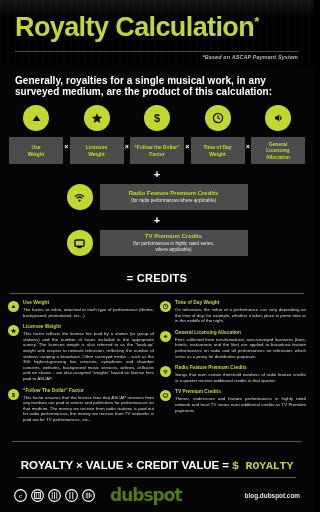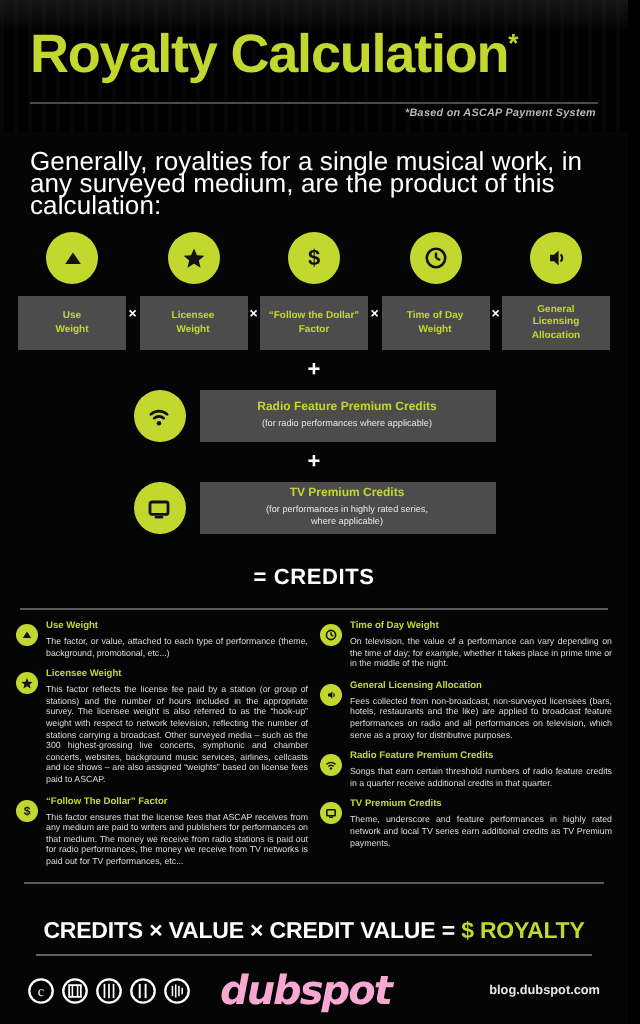--- a/index.html
+++ b/index.html
@@ -69,23 +69,23 @@
     font-size: 5.4px;
     font-style: italic;
     font-weight: bold;
     color: #b9b9b9;
     letter-spacing: .15px;
   }
 
   
   .intro {
     margin: 9px 15px 0 15px;
-    font-size: 13px;
+    font-size: 10px;
     line-height: 11px;
-    font-weight: normal;
+    font-weight: bold;
     color: #ffffff;
     letter-spacing: .05px;
   }
 
   
   .factor-row {
     margin: 8px 9px 0 9px;
     display: flex;
     align-items: flex-start;
     justify-content: center;
@@ -248,21 +248,21 @@
     position: absolute;
     left: 0;
     right: 0;
     bottom: 40px;
     text-align: center;
     font-size: 11.5px;
     font-weight: bold;
     color: #ffffff;
     letter-spacing: -0.1px;
   }
-  .formula .gold { color: #c3d82e; }
+  .formula .gold { color: #c3d82e; font-family: Liberation Mono, monospace; }
   .formula .op { font-weight: bold; }
   .footer-rule2 {
     position: absolute;
     left: 18px;
     right: 18px;
     bottom: 34px;
     height: 1px;
     background: #5f5f5f;
   }
   .footer {
@@ -274,27 +274,26 @@
     display: flex;
     align-items: center;
     padding: 0 14px;
     box-sizing: border-box;
     gap: 5px;
   }
   .cc-icons { display: flex; gap: 4px; align-items: center; }
   .cc { width: 13px; height: 13px; }
   .brand {
     margin-left: 10px;
-    font-size: 20px;
-    font-weight: bold;
-    color: #f9a8d4;
+    font-size: 17px;
+    font-weight: bold;
+    color: #4d7c0f;
     letter-spacing: -1px;
     position: relative;
     font-family: "DejaVu Sans", sans-serif;
-    font-style: italic;
   }
   .blogurl {
     margin-left: auto;
     font-size: 6.4px;
     font-weight: bold;
     color: #e4e4e4;
   }
 </style>
 </head>
 <body>
@@ -520,21 +519,21 @@
         </div>
       </div>
 
     </div>
 
   </div>
 
   <div class="footer-rule"></div>
 
   <div class="formula">
-    <span>CREDITS</span>
+    <span>ROYALTY</span>
     <span class="op">×</span>
     <span>VALUE</span>
     <span class="op">×</span>
     <span>CREDIT VALUE</span>
     <span>=</span>
     <span class="gold">$ ROYALTY</span>
   </div>
 
   <div class="footer-rule2"></div>
 

